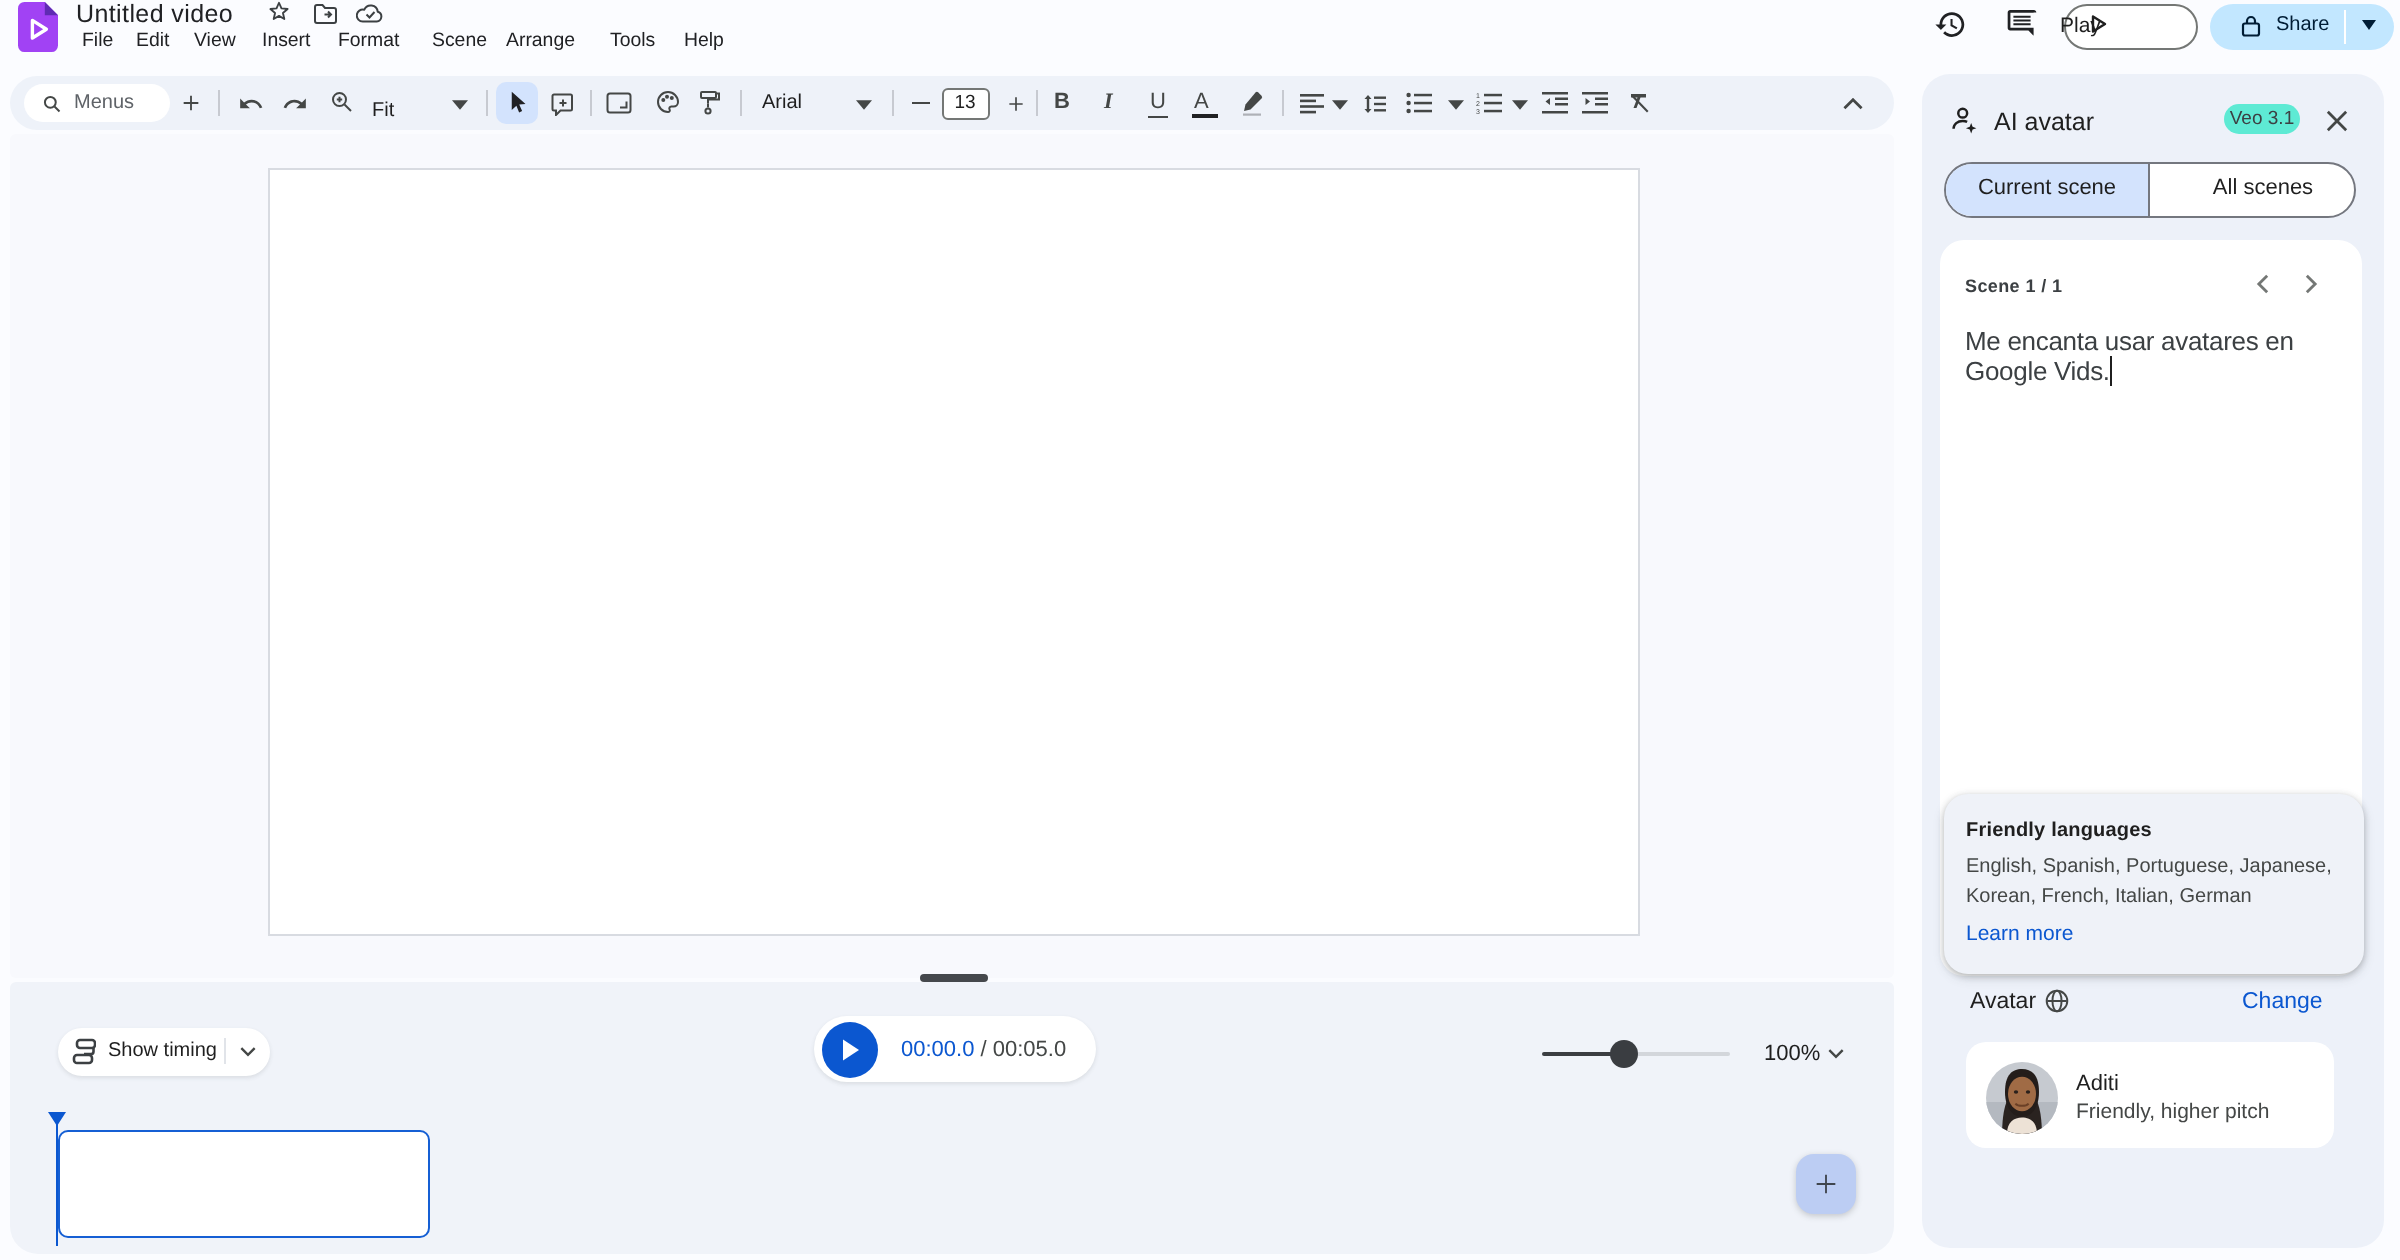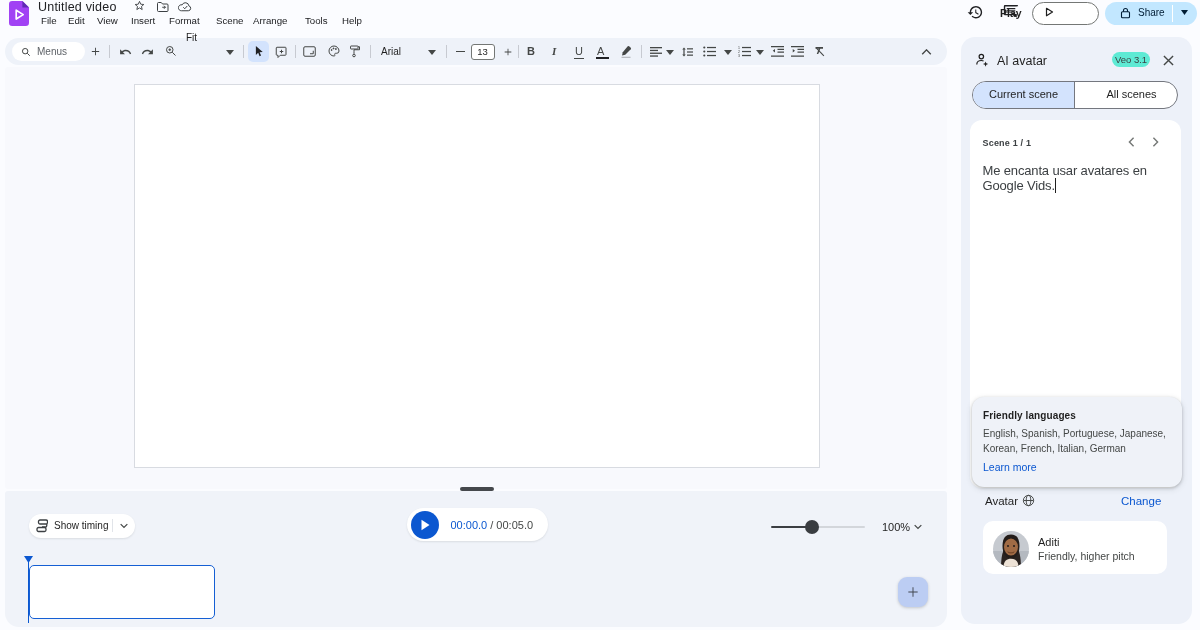--- a/index.html
+++ b/index.html
@@ -53,21 +53,21 @@
   </svg>
   <svg class="abs" style="left:1003px;top:4px" width="16" height="15" viewBox="0 0 23 22" fill="#202124">
     <path d="M21 1.8 c0-1-.8-1.8-1.8-1.8 H1.8 C.8 0 0 .8 0 1.8 v11.4 c0 1 .8 1.8 1.8 1.8 h13.4 l3.8 3.8 .01-17zM19 2 v11 H2 V2 h17z" transform="translate(1,1.5)"></path>
     <path d="M4.2 4.2h12.6v1.5H4.2zM4.2 6.9h12.6v1.5H4.2zM4.2 9.6h12.6v1.5H4.2z" transform="translate(1,1.5)"></path>
   </svg>
 
   <div class="abs" style="left:1032px;top:1.5px;width:67px;height:23px;border:1px solid #747775;border-radius:12px;background:#fff"></div>
   <svg class="abs" style="left:1045px;top:7px" width="9" height="10" viewBox="0 0 18 20" fill="none" stroke="#1f1f1f" stroke-width="2.4" stroke-linejoin="round">
     <path d="M3 2.5 L15 10 L3 17.5 Z"></path>
   </svg>
-  <div class="abs" style="left:1000px;top:7px;font-size:10.5px;font-weight:700;color:#1f1f1f">Play</div>
+  <div class="abs" style="left:1030px;top:7px;font-size:10.5px;font-weight:400;color:#1f1f1f">Play</div>
 
   <div class="abs" style="left:1105px;top:1.5px;width:92px;height:23px;border-radius:12px;background:#c2e7ff"></div>
   <div class="abs" style="left:1172px;top:4.5px;width:1px;height:17px;background:#ffffff"></div>
   <svg class="abs" style="left:1120px;top:6.5px" width="11" height="12" viewBox="0 0 22 24" fill="none" stroke="#001d35" stroke-width="2.2">
     <rect x="3" y="9.5" width="16" height="12" rx="2"></rect>
     <path d="M7 9.5 V7 a4 4 0 0 1 8 0 v2.5"></path>
   </svg>
   <div class="abs" style="left:1138px;top:7px;font-size:10px;font-weight:400;color:#001d35">Share</div>
   <svg class="abs" style="left:1181px;top:10px" width="7" height="5" viewBox="0 0 10 7">
       <path d="M0 0 H10 L5 7 Z" fill="#001d35"></path>
@@ -93,21 +93,21 @@
 
   <svg class="abs" style="left:140.5px;top:45.5px" width="13" height="12" viewBox="0 0 24 22" fill="#444746">
     <path d="M11.5 7c2.65 0 5.05.99 6.9 2.6L22 6v9h-9l3.62-3.62C15.23 10.22 13.46 9.5 11.5 9.5c-3.54 0-6.55 2.31-7.6 5.5l-2.37-.78C2.92 10.03 6.85 7 11.5 7z"></path>
   </svg>
 
   <svg class="abs" style="left:165px;top:45px" width="12" height="12" viewBox="0 0 24 24" fill="none" stroke="#444746" stroke-width="2">
     <circle cx="9.5" cy="9.5" r="6.5"></circle>
       <path d="M14.5 14.5 L21 21"></path>
       <path d="M9.5 6.8v5.4M6.8 9.5h5.4"></path>
   </svg>
-  <div class="abs" style="left:186px;top:32px;font-size:10px;color:#1f1f1f">Fit</div>
+  <div class="abs" style="left:186px;top:50px;font-size:10px;color:#1f1f1f">Fit</div>
   <svg class="abs" style="left:226px;top:49.5px" width="8" height="5" viewBox="0 0 10 6">
       <path d="M0 0 H10 L5 6 Z" fill="#444746"></path>
     </svg>
   <div class="sep" style="left:243px;top:45px;height:13px"></div>
 
   <div class="abs" style="left:247.5px;top:41px;width:21px;height:21px;border-radius:5px;background:#d3e3fd"></div>
   <svg class="abs" style="left:253.5px;top:44.5px" width="10" height="13" viewBox="0 0 16 20" fill="#202124">
     <path d="M3 1 L3 15.5 L6.7 12.1 L8.9 17.5 L11.3 16.4 L9 11.2 L14 10.8 Z"></path>
   </svg>
 

